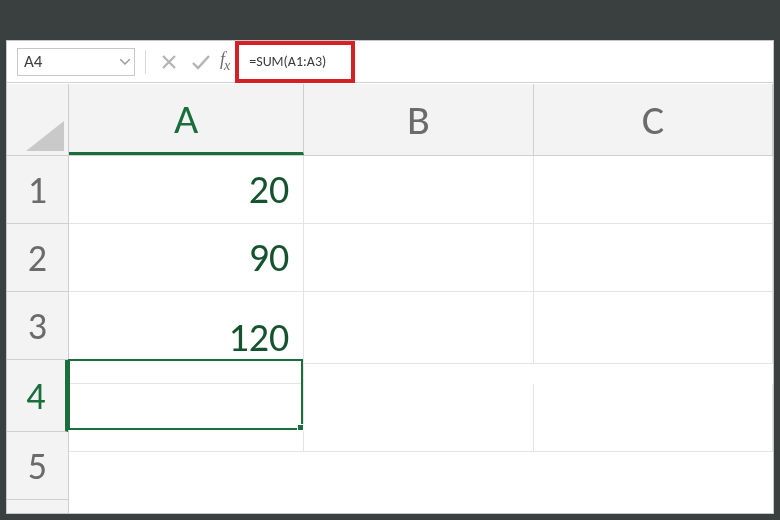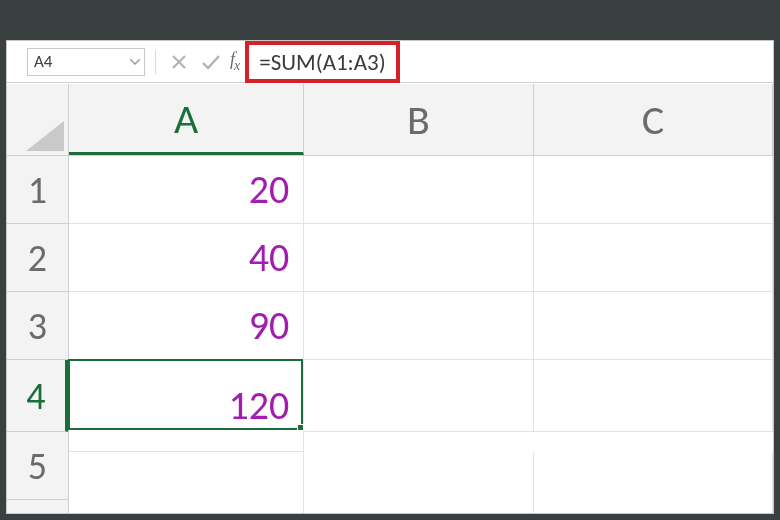--- a/index.html
+++ b/index.html
@@ -20,21 +20,21 @@
     bottom: 6px;
     background: #fff;
     border: 1px solid #c7c7c7;
   }
   .formula-bar {
     position: relative;
     height: 42px;
     border-bottom: 1px solid #d0d0d0;
     display: flex;
     align-items: center;
-    padding: 0 20px;
+    padding: 0 10px;
     gap: 6px;
   }
   .name-box-wrap {
     display: flex;
     align-items: center;
     border: 1px solid #c8c8c8;
     height: 28px;
     width: 118px;
     background: #fff;
   }
@@ -84,21 +84,21 @@
     display: flex;
     align-items: center;
     padding: 0 10px;
     min-width: 120px;
     box-sizing: border-box;
     margin-left: -2px;
     margin-top: -1px;
     margin-bottom: -1px;
   }
   .formula-text {
-    font-size: 23px;
+    font-size: 14px;
     color: #3b3b3b;
     font-family: Calibri, Arial, sans-serif;
     white-space: nowrap;
   }
   .sheet {
     position: absolute;
     left: 0; right: 0; top: 43px; bottom: 0;
     overflow: hidden;
   }
   .corner {
@@ -167,21 +167,21 @@
   }
   .cell-row { display: flex; }
   .cell {
     border-right: 1px solid #e4e4e4;
     border-bottom: 1px solid #e4e4e4;
     display: flex;
     align-items: center;
     justify-content: flex-end;
     padding: 0 14px 0 0;
     font-size: 40px;
-    color: #a21caf;
+    color: #14532d;
     font-family: Calibri, Arial, sans-serif;
   }
   .selection {
     position: absolute;
     border: 2px solid #1a6e3c;
     background: rgba(0,0,0,0);
     pointer-events: none;
   }
   .fill-handle {
     position: absolute;
@@ -236,25 +236,20 @@
         <div class="row-head active" style="height: 72px;">4</div>
         <div class="row-head" style="height: 68px;">5</div>
       </div>
     <div class="cells" id="cells">
         <div class="cell-row">
           <div class="cell" style="width: 236px; height: 68px;">20</div>
           <div class="cell" style="width: 230px; height: 68px;"></div>
           <div class="cell" style="width: 240px; height: 68px;"></div>
         </div>
         <div class="cell-row">
-          <div class="cell" style="width: 236px; height: 68px;">40</div>
-          <div class="cell" style="width: 230px; height: 68px;"></div>
-          <div class="cell" style="width: 240px; height: 68px;"></div>
-        </div>
-        <div class="cell-row">
           <div class="cell" style="width: 236px; height: 68px;">90</div>
           <div class="cell" style="width: 230px; height: 68px;"></div>
           <div class="cell" style="width: 240px; height: 68px;"></div>
         </div>
         <div class="cell-row">
           <div class="cell" style="width: 236px; height: 92px;">120</div>
           <div class="cell" style="width: 230px; height: 72px;"></div>
           <div class="cell" style="width: 240px; height: 72px;"></div>
         </div>
         <div class="cell-row">

